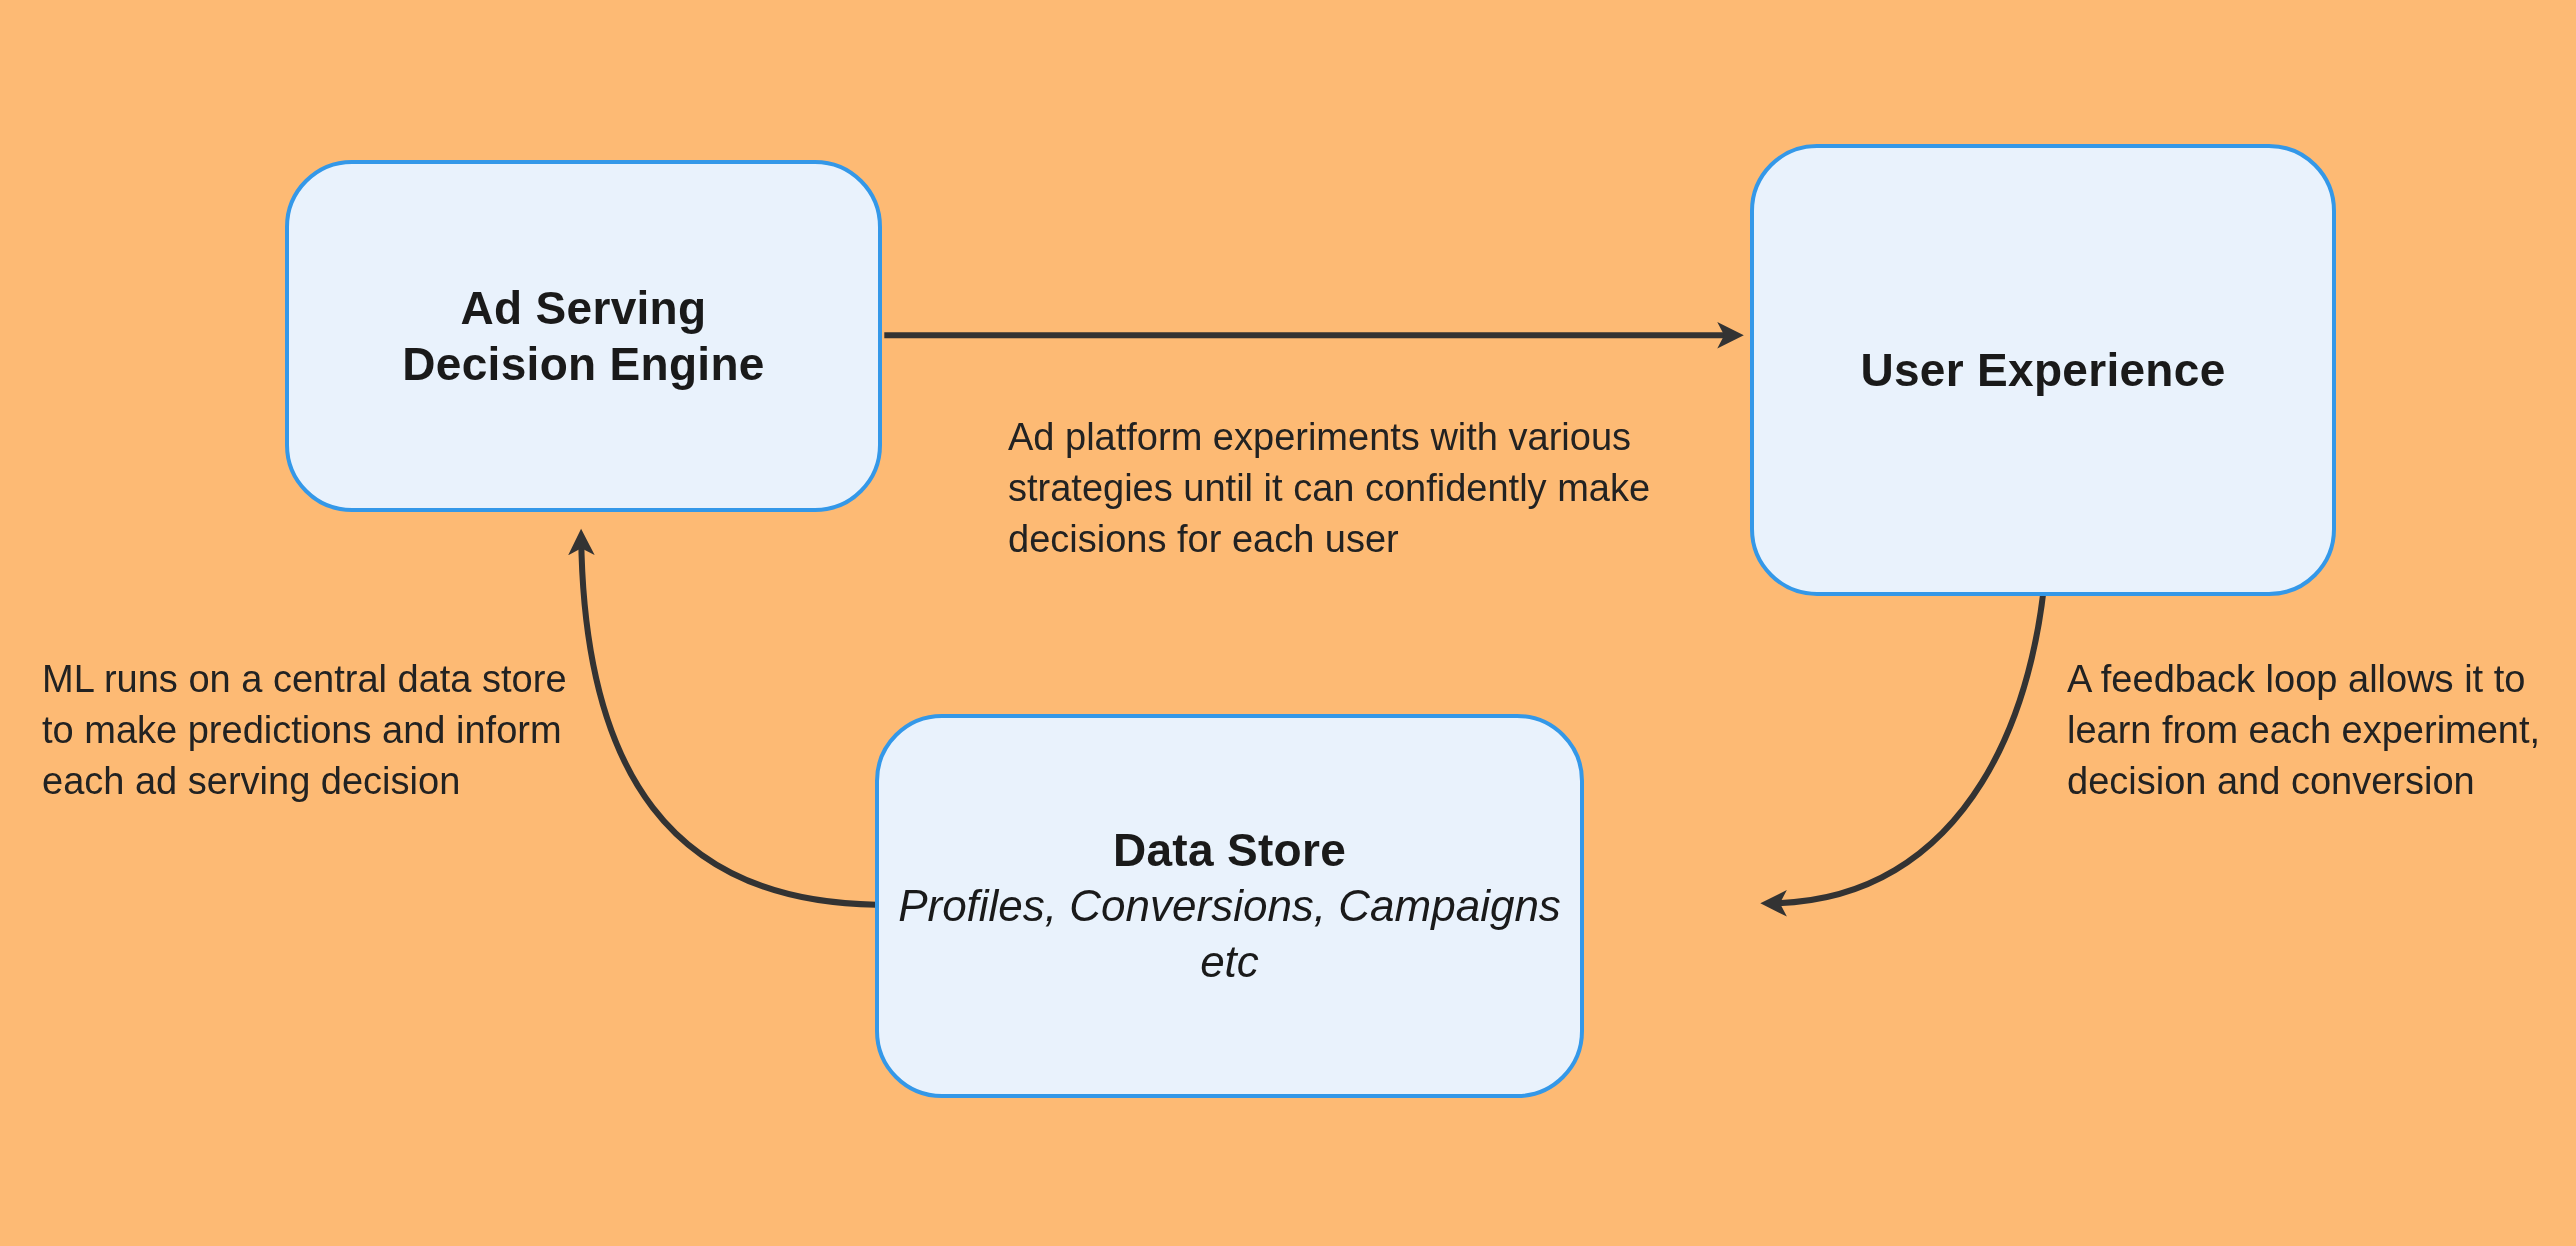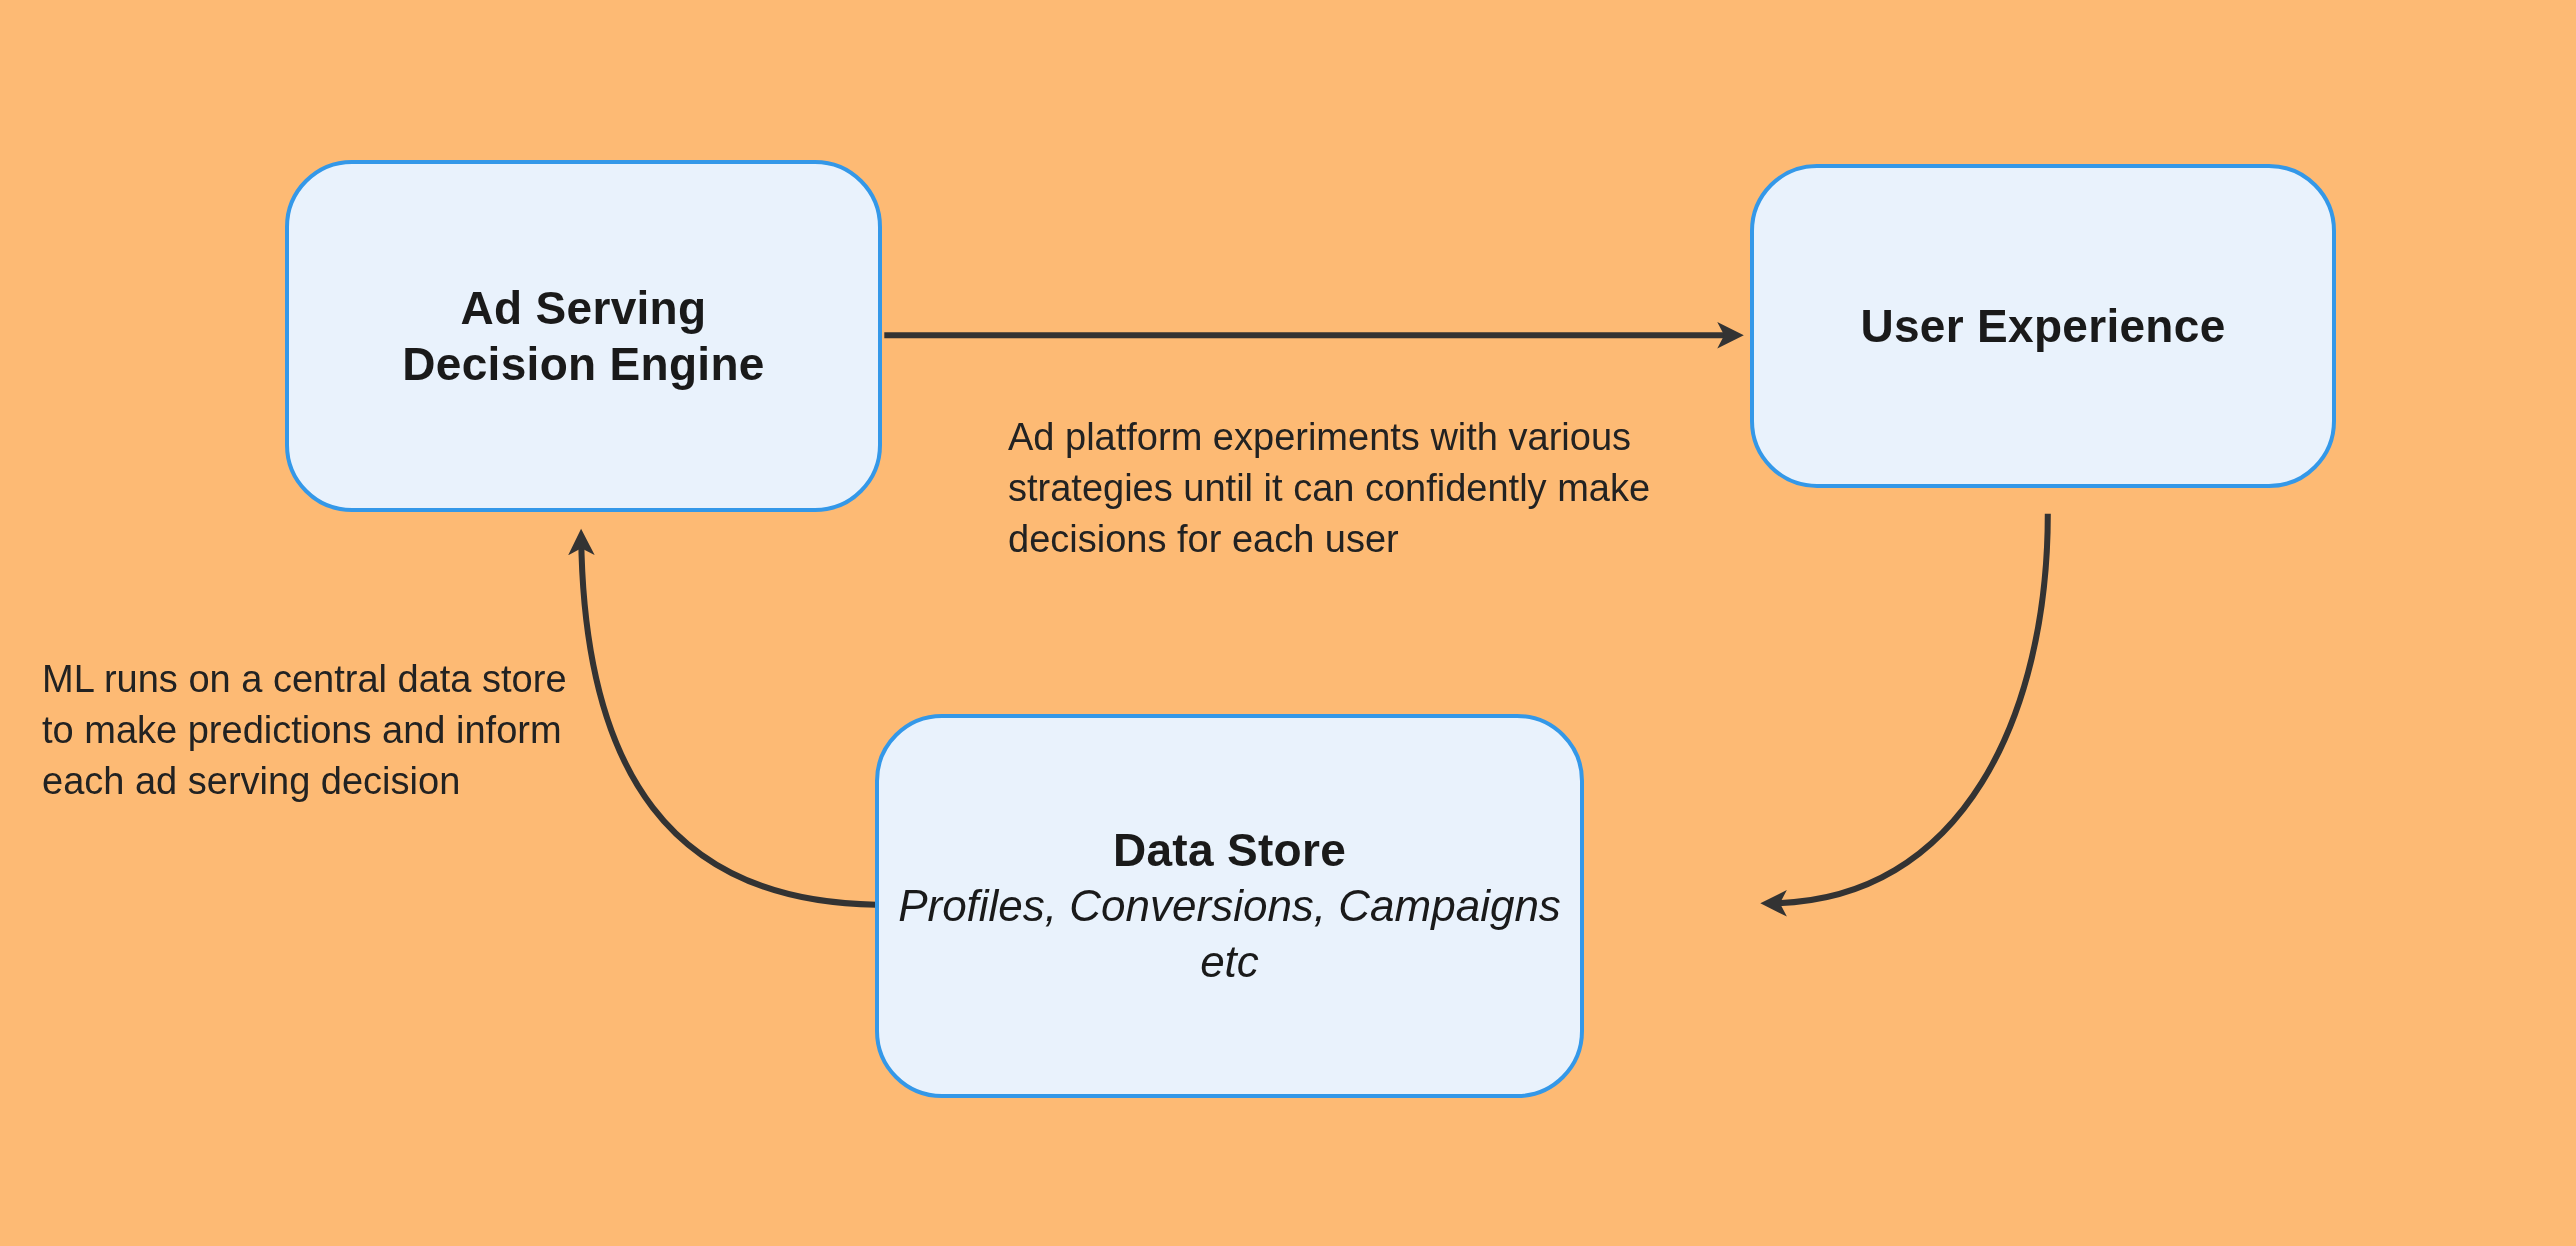--- a/index.html
+++ b/index.html
@@ -31,21 +31,21 @@
     background: #e9f2fc;
     border: 4.7px solid #3498e8;
     border-radius: 67px;
     display: flex;
     flex-direction: column;
     align-items: center;
     justify-content: center;
     text-align: center;
   }
   .node-engine      { left: 285px;  top: 160px;  width: 597px;  height: 352px; }
-  .node-experience  { left: 1750px; top: 164px;  width: 586px;  height: 324px; }
+  .node-experience  { left: 1750px; top: 144px;  width: 586px;  height: 452px; }
   .node-datastore   { left: 875px; top: 714px; width: 709px; height: 384px; }
   .node-title {
     font-size: 46px;
     line-height: 56px;
     font-weight: bold;
     white-space: pre-line;
     letter-spacing: 0.3px;
   }
   .node-subtitle {
     font-size: 44px;
@@ -97,15 +97,18 @@
   </div>
 
   <div class="annotation ann-experiments">Ad platform experiments with various
 strategies until it can confidently make
 decisions for each user</div>
 
   <div class="annotation ann-ml">ML runs on a central data store
 to make predictions and inform
 each ad serving decision</div>
 
+  <div class="annotation ann-feedback">A feedback loop allows it to
+learn from each experiment,
+decision and conversion</div>
 
 </div>
 
 
 </body></html>

